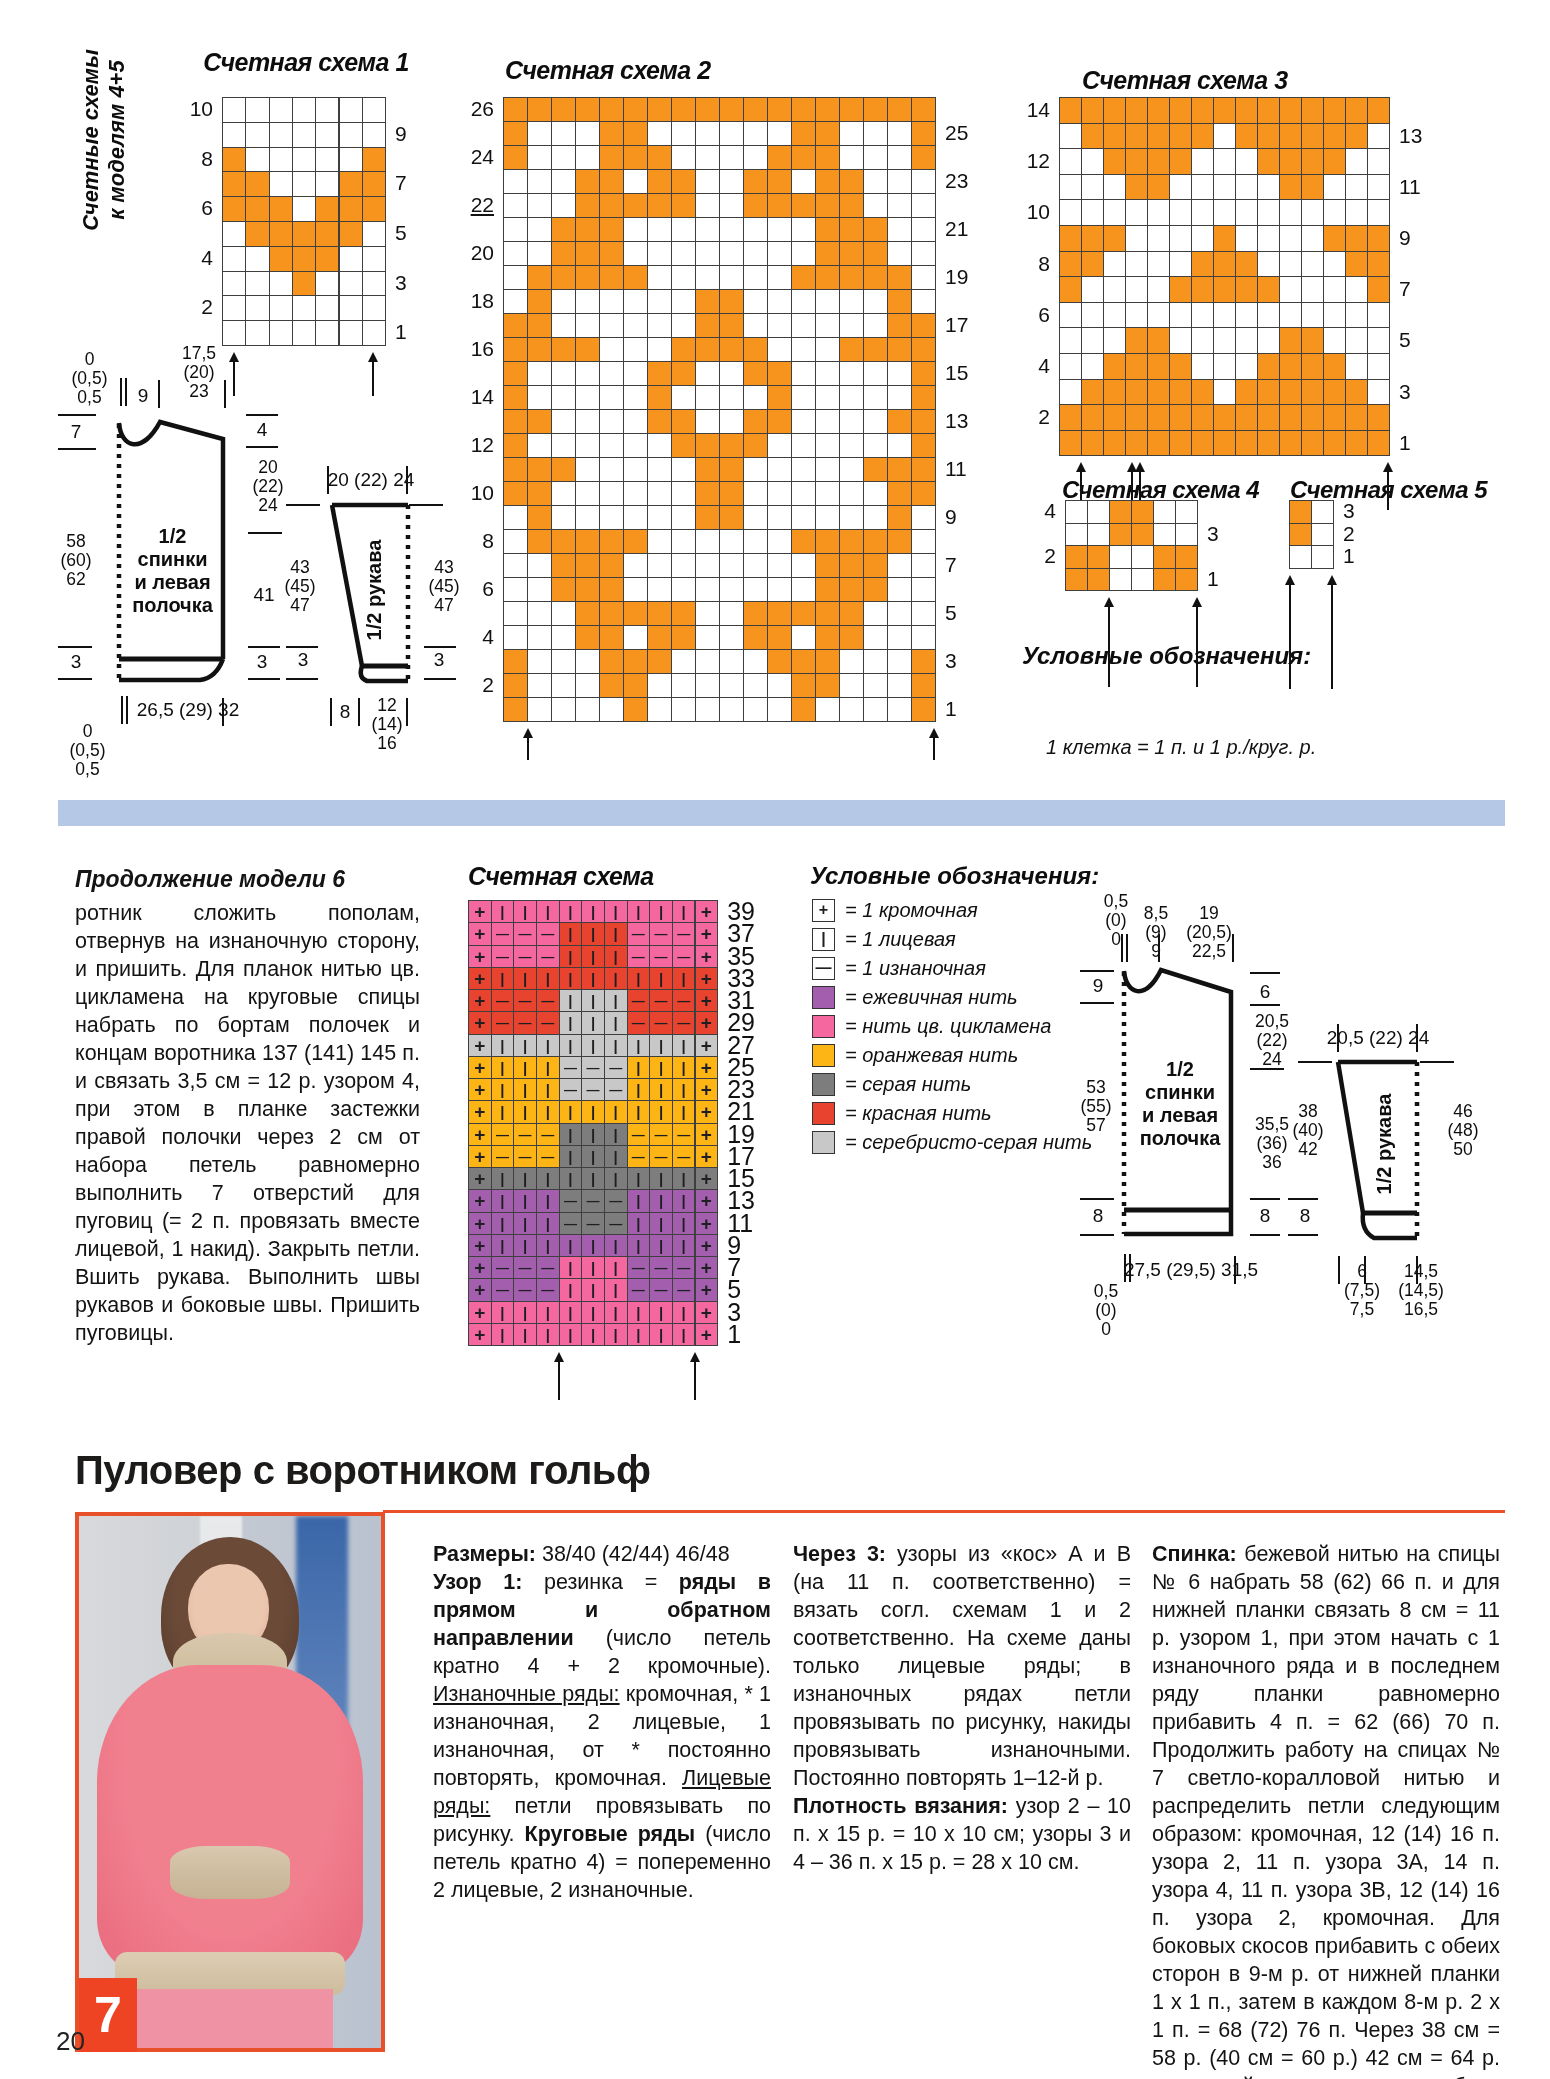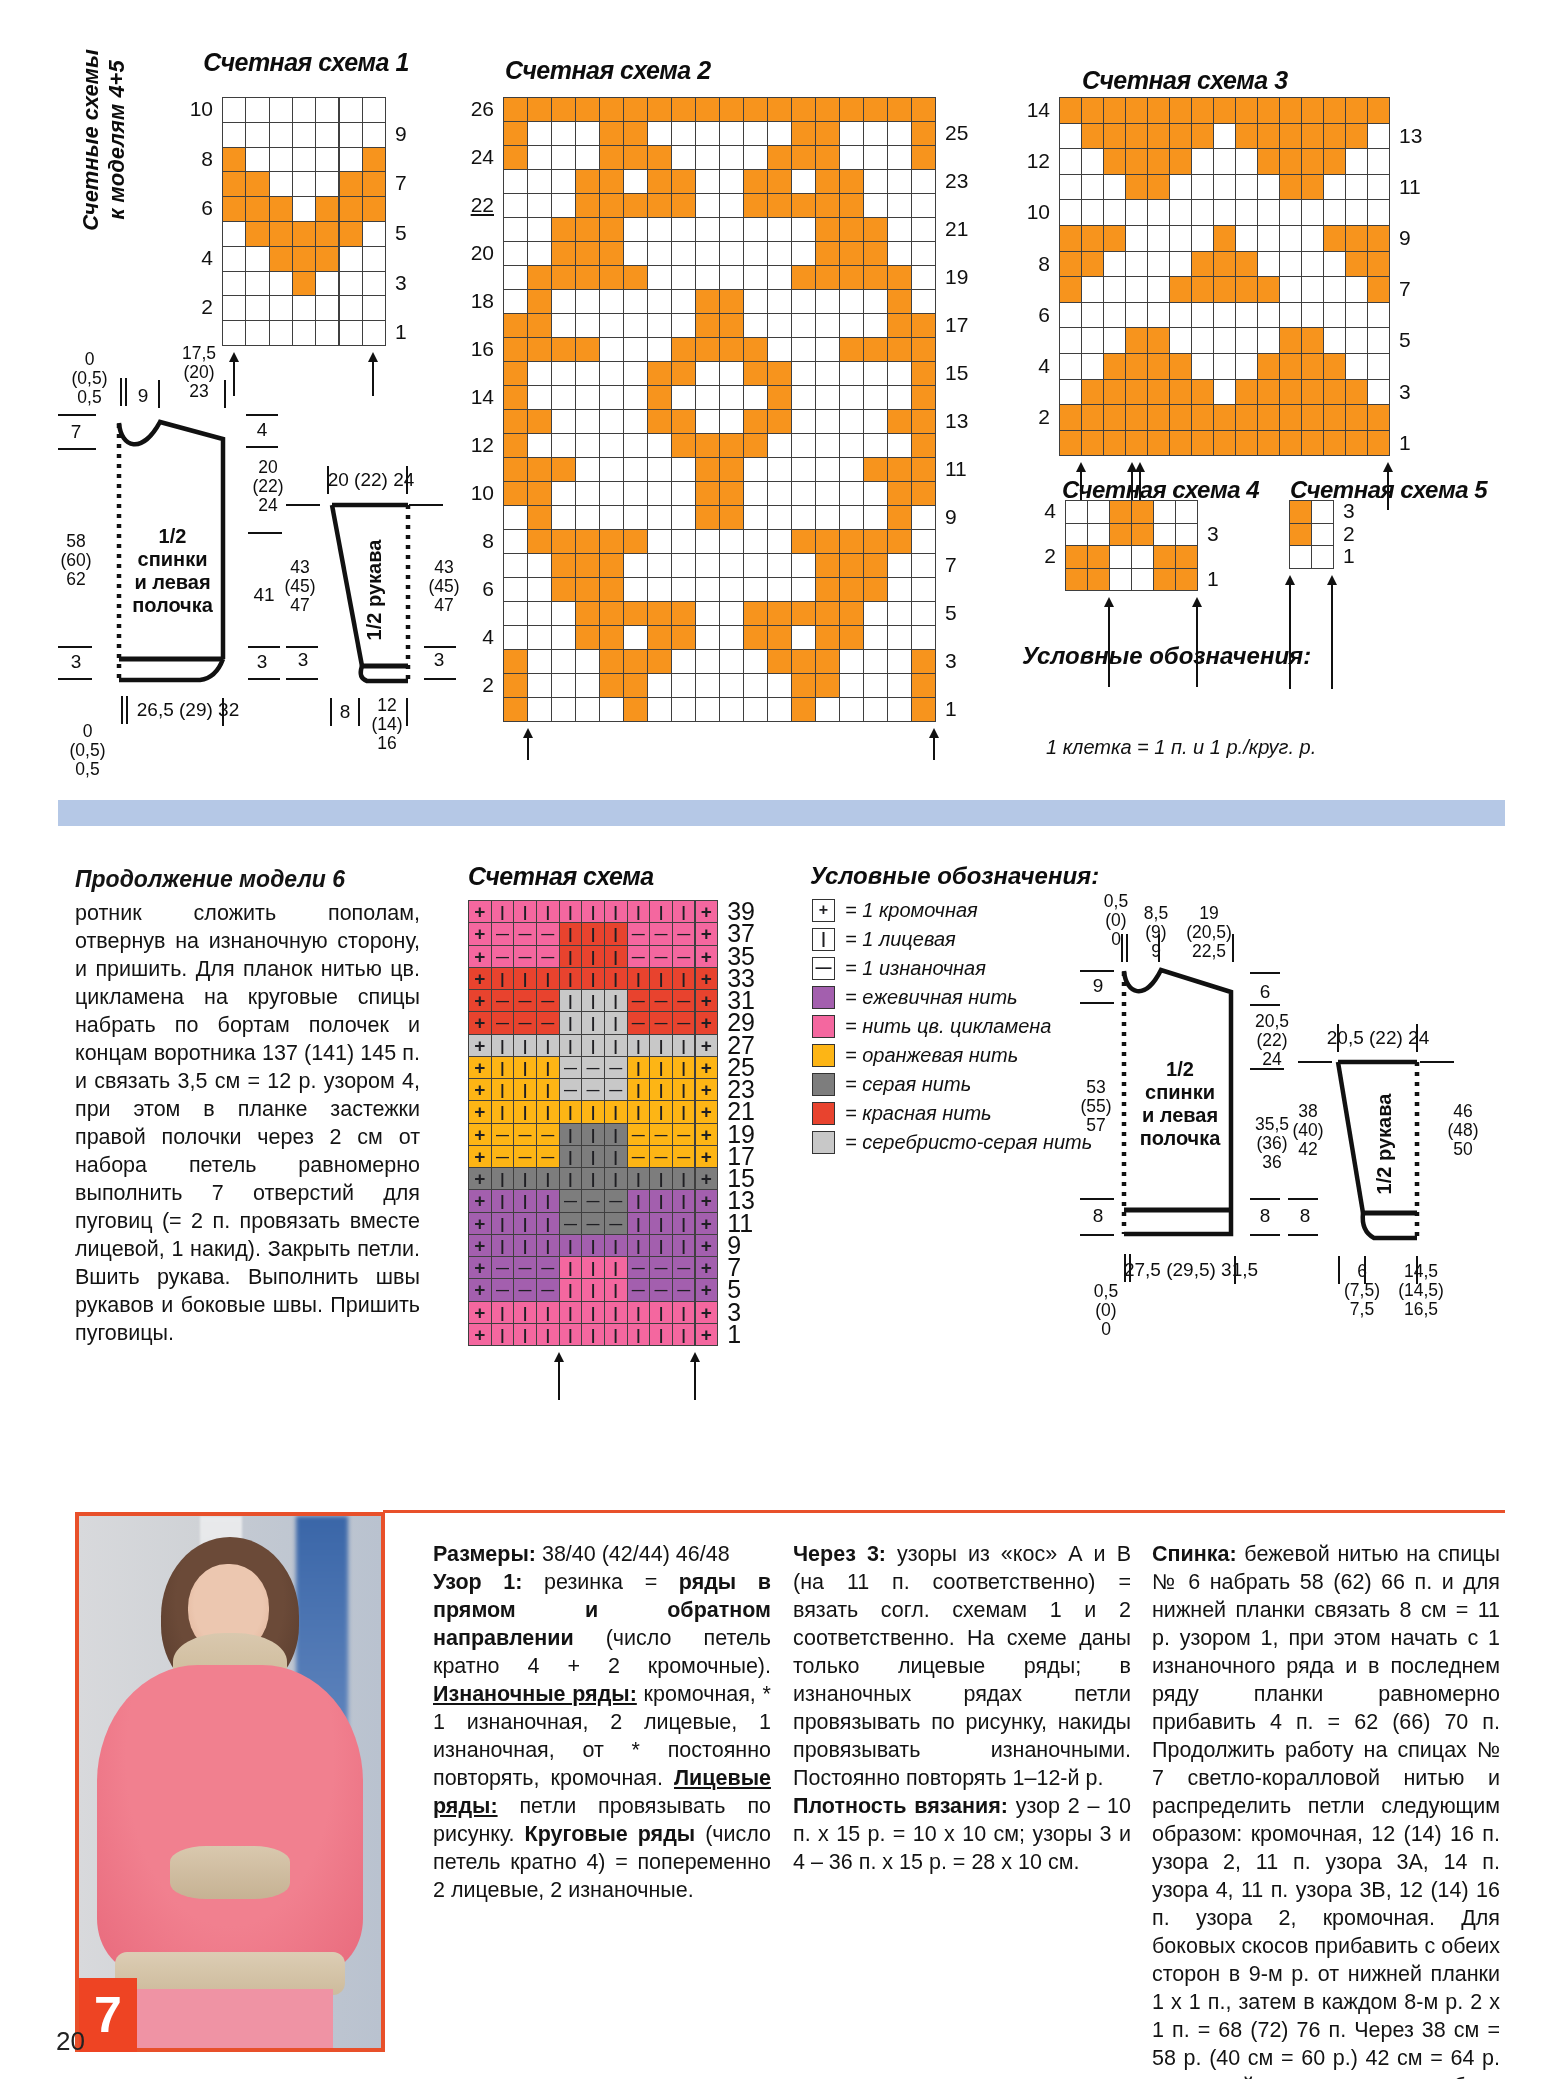--- a/index.html
+++ b/index.html
@@ -25,21 +25,21 @@
   .schlabel{position:absolute;font-weight:bold;font-size:20px;line-height:23px;text-align:center;color:#0e0e0e;}
   .rot{transform:rotate(-90deg);}
   .legend-title{position:absolute;font-style:italic;font-weight:bold;font-size:24px;color:#0d0d0d;}
   .legend-items{position:absolute;}
   .litem{display:flex;align-items:center;margin-bottom:5px;height:24px;}
   .lswatch{width:23px;height:23px;border:1.5px solid #333;box-sizing:border-box;margin-right:10px;flex:0 0 auto;display:flex;align-items:center;justify-content:center;font-weight:700;font-size:16px;color:#1f1f23;}
   .ltext{font-style:italic;font-size:20px;color:#101010;white-space:nowrap;}
   .textcol{position:absolute;width:338px;font-size:21.5px;line-height:28px;text-align:justify;color:#131313;}
   .textcol p{margin:0;}
   .b{font-weight:bold;}
-  .u{text-decoration:underline;font-weight:bold;}
+  .u{text-decoration:underline;}
   .bluebar{position:absolute;background:#b5c8e6;}
   .svgsch{position:absolute;}
   .sidelabel{position:absolute;font-style:italic;font-weight:bold;font-size:22px;line-height:26px;text-align:center;color:#0d0d0d;}
   .pagenum{position:absolute;font-size:26px;color:#222;}
   .maintitle{position:absolute;font-weight:bold;font-size:40px;letter-spacing:-0.5px;color:#1c1b1a;}
   .orangerule{position:absolute;background:#e8502a;}
   .photo{position:absolute;border:4px solid #e8502a;box-sizing:border-box;overflow:hidden;background:linear-gradient(90deg,#d8d9dc 0%,#cfd2d6 40%,#c3c9d2 55%,#b9c2cf 100%);}
   .ph-blue{position:absolute;left:72%;top:0;width:17%;height:55%;background:linear-gradient(180deg,#3a66a8,#6c8fc4);filter:blur(2px);}
   .ph-col{position:absolute;left:40%;top:0;width:14%;height:60%;background:linear-gradient(180deg,#e9eaec,#d5d7da);filter:blur(1px);}
   .ph-hair{position:absolute;left:27%;top:4%;width:46%;height:30%;background:radial-gradient(ellipse at 50% 40%,#6b4a38 55%,#55392b 100%);border-radius:50% 50% 45% 45%;}
@@ -1819,20 +1819,21 @@
   <div class="vt" style="left:1337px;top:1024px;"></div>
   <div class="vt" style="left:1416px;top:1024px;"></div>
   <div class="hl" style="left:1298px;top:1061px;width:34px;"></div>
   <div class="hl" style="left:1420px;top:1061px;width:34px;"></div>
   <div class="hl" style="left:1288px;top:1198px;width:30px;"></div>
   <div class="hl" style="left:1288px;top:1234px;width:30px;"></div>
   <div class="vt" style="left:1338px;top:1256px;"></div>
   <div class="vt" style="left:1364px;top:1256px;"></div>
   <div class="vt" style="left:1416px;top:1256px;"></div>
 
+  <div class="maintitle" style="left:75px;top:1448px;">Пуловер с воротником гольф</div>
   <div class="orangerule" style="left:383px;top:1510px;width:1122px;height:3px;"></div>
 
   <div class="photo" style="left:75px;top:1512px;width:310px;height:540px;">
     <div class="ph-blue"></div>
     <div class="ph-col"></div>
     <div class="ph-hair"></div>
     <div class="ph-face"></div>
     <div class="ph-collar"></div>
     <div class="ph-body"></div>
     <div class="ph-cuff"></div>

